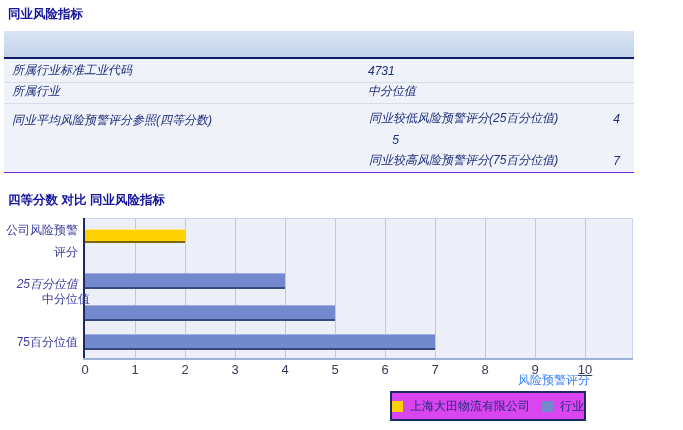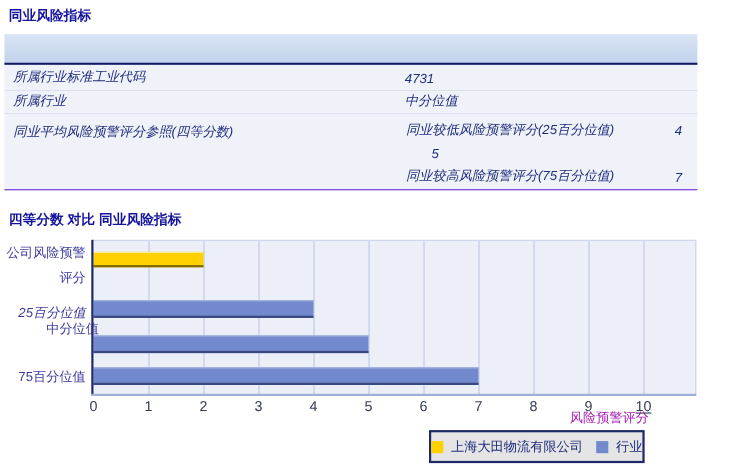--- a/index.html
+++ b/index.html
@@ -35,22 +35,22 @@
   .bar{position:absolute;left:0;box-sizing:border-box;}
   .bar.company{border-top:1px solid #FFEA8C;border-bottom:2px solid #7D6600;}
   .bar.industry{border-top:1px solid #A3B2E3;border-bottom:2px solid #3A4880;}
   .y-axis{position:absolute;left:83px;top:218px;width:2px;height:141px;background:#1B2A66;}
   .x-axis{position:absolute;left:83px;top:358px;width:550px;height:2px;background:#9FB0D6;}
   .cat-label{position:absolute;width:78px;text-align:right;font-size:12px;color:#3C3C9E;
     line-height:15px;}
   .cat-label.two-line{line-height:22px;}
   .tick{position:absolute;top:362px;width:40px;margin-left:-20px;text-align:center;
     font-size:13px;color:#353C55;}
-  .x-axis-title{position:absolute;right:93px;top:372px;font-size:12px;color:#a21caf;white-space:nowrap;}
-  .legend{position:absolute;left:390px;top:391px;width:192px;height:26px;background:#e5e5e5;
+  .x-axis-title{position:absolute;right:93px;top:372px;font-size:12px;color:#3b82f6;white-space:nowrap;}
+  .legend{position:absolute;left:390px;top:391px;width:192px;height:26px;background:#d946ef;
     border:2px solid #1B2A66;display:flex;align-items:center;justify-content:center;gap:12px;}
   .legend-item{display:flex;align-items:center;gap:7px;font-size:12px;color:#1F2E7D;white-space:nowrap;}
   .swatch{width:11px;height:11px;display:inline-block;}
 </style>
 </head>
 <body>
 
 <div class="page">
 
   <div class="sec-title t1">同业风险指标</div>

